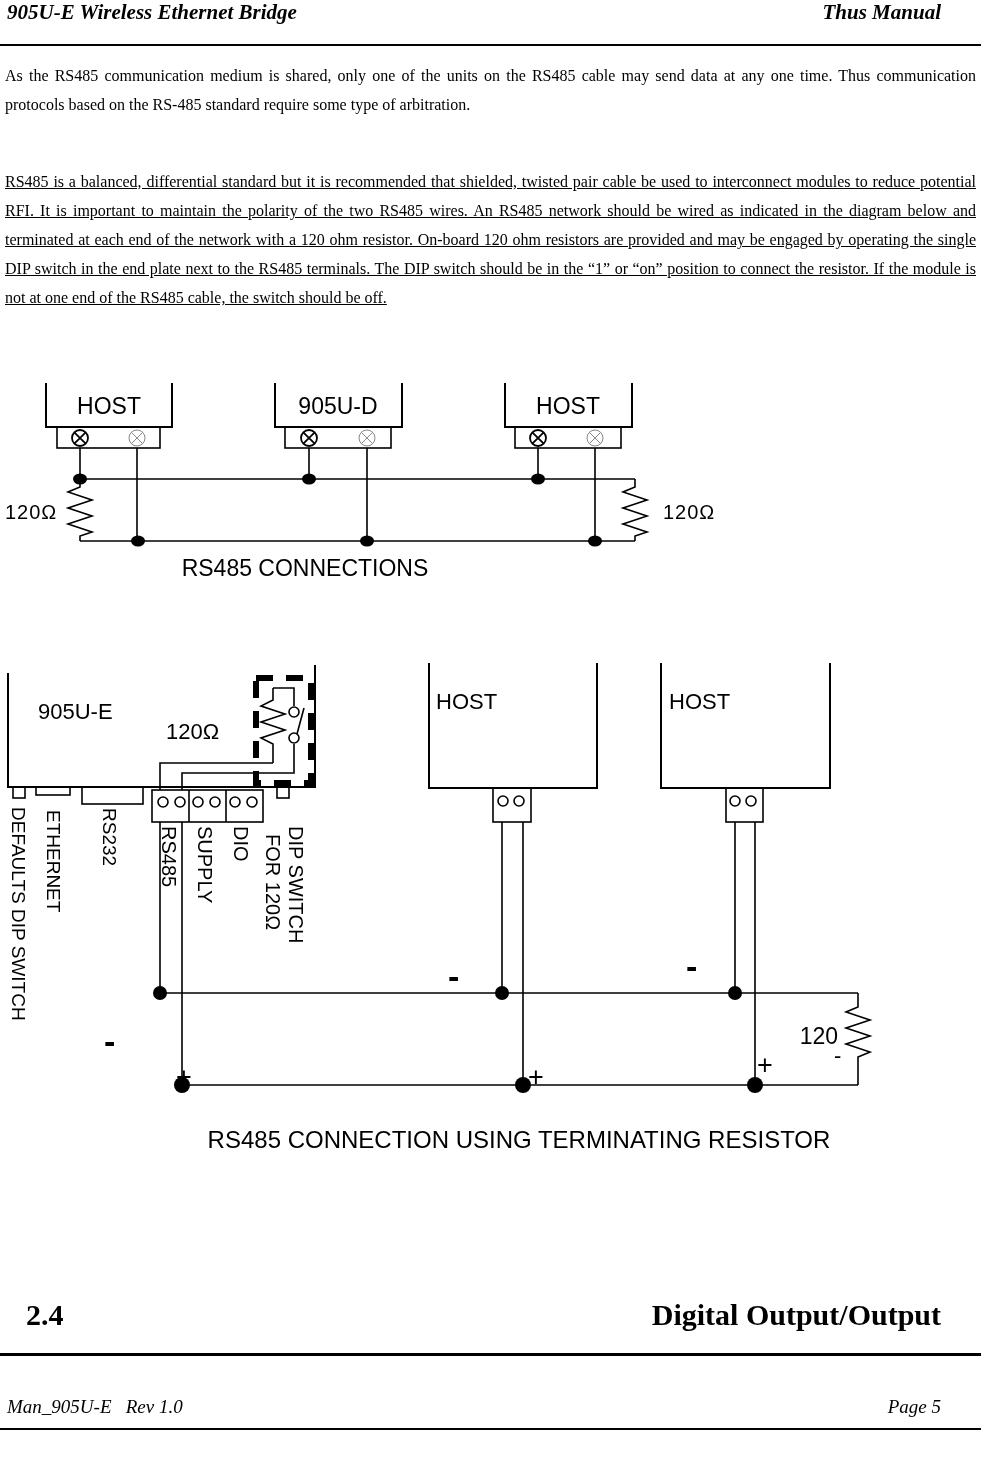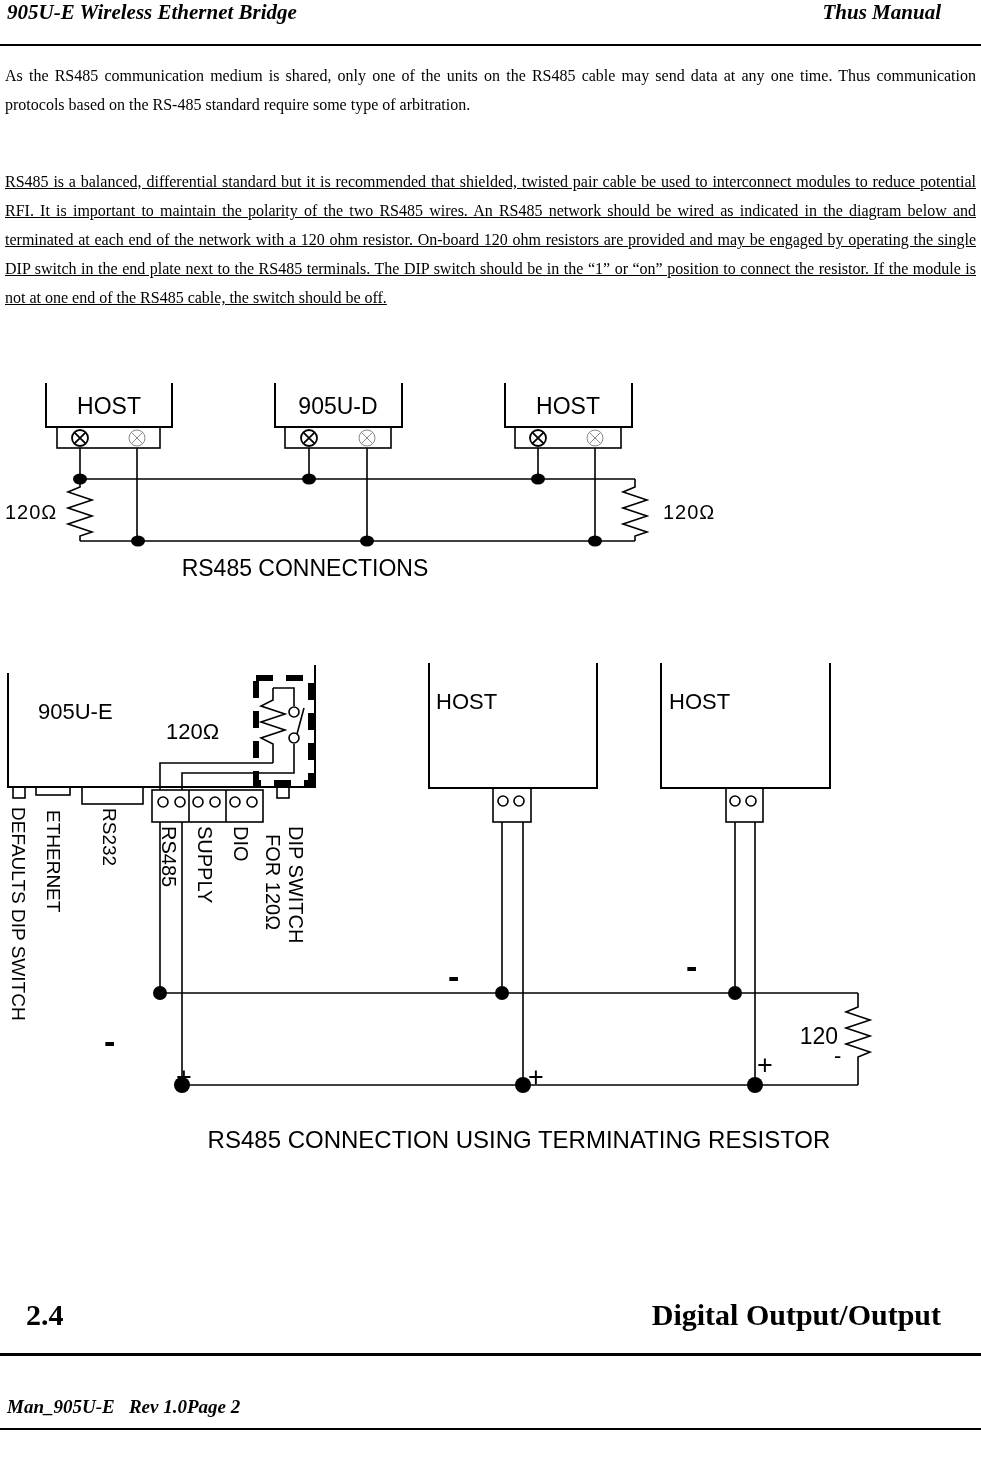--- a/index.html
+++ b/index.html
@@ -14,22 +14,22 @@
   .rule.r1{top:44px;height:2px;}
   .rule.r2{top:1353px;height:3px;}
   .rule.r3{top:1428px;height:2px;}
   .para{position:absolute;left:5px;right:5px;font-size:16px;line-height:29px;text-align:justify;}
   .p1{top:61px;}
   .p2{top:167px;text-decoration:underline;}
   svg{position:absolute;left:0;}
   svg text{font-family:"Liberation Sans","DejaVu Sans",sans-serif;fill:#000;}
   .sect{position:absolute;top:1298px;left:7px;right:40px;display:flex;justify-content:space-between;
         font-size:30px;font-weight:bold;margin-left:19px;}
-  .foot{position:absolute;top:1396px;left:7px;right:40px;display:flex;
-        font-size:19px;font-weight:bold;font-style:italic;}
+  .foot{position:absolute;top:1396px;left:7px;right:40px;display:flex;justify-content:space-between;
+        font-size:19px;font-weight:normal;font-style:italic;}
   .thin{stroke:#000;stroke-width:1.6;fill:none;}
   .thin2{stroke:#000;stroke-width:2;fill:none;}
 </style>
 </head>
 <body>
 
 <div class="page">
 
   <div class="hdr">
     <span>905U-E Wireless Ethernet Bridge</span>
@@ -215,16 +215,16 @@
 
   <div class="sect">
     <span>2.4</span>
     <span>Digital Output/Output</span>
   </div>
   <div class="rule r2"></div>
 
   <div class="rule r3"></div>
   <div class="foot">
     <span>Man_905U-E &nbsp; Rev 1.0</span>
-    <span>Page 2</span>
+    <span>Page 5</span>
   </div>
 
 </div>
 
 </body></html>

